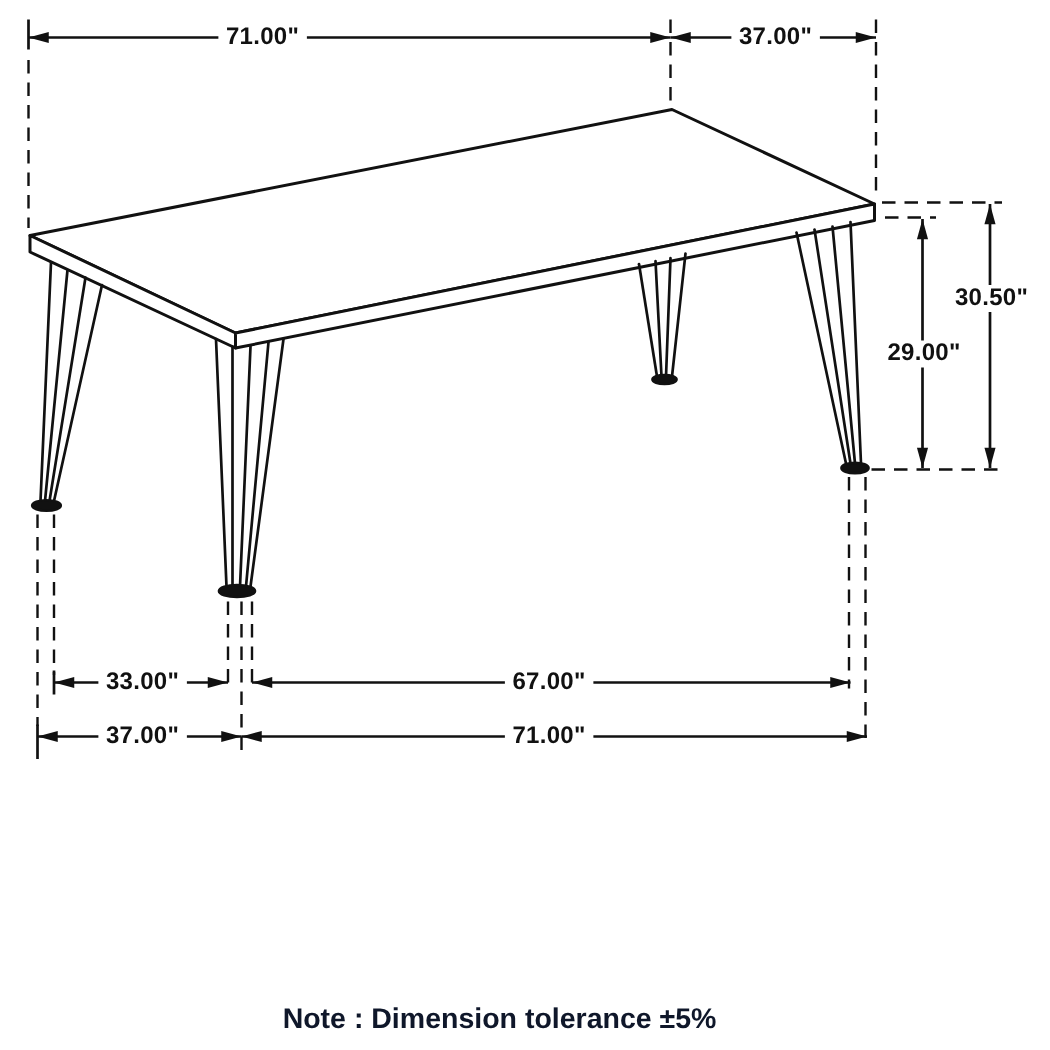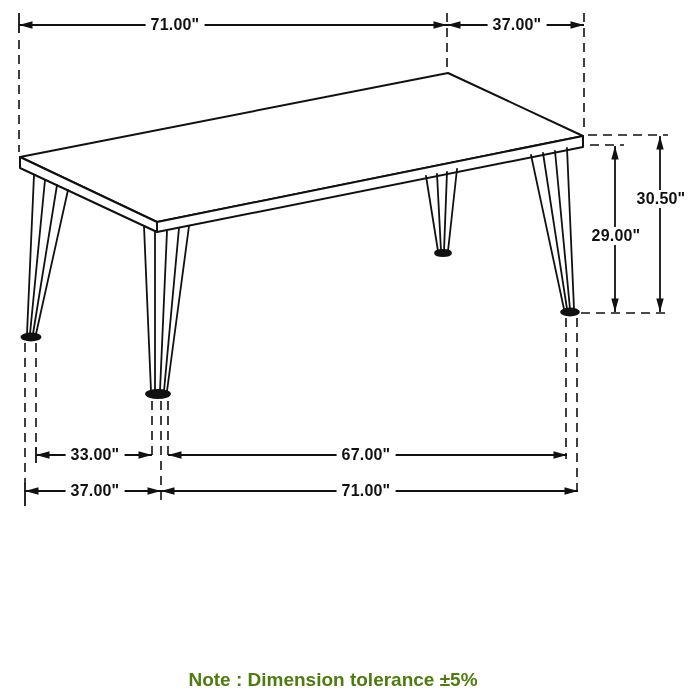--- a/index.html
+++ b/index.html
@@ -21,21 +21,21 @@
     color:#111111;
     letter-spacing:0.2px;
     white-space:nowrap;
   }
   .note{
     position:absolute;
     left:333px;top:680px;
     transform:translate(-50%,-50%);
     font-size:19px;
     font-weight:bold;
-    color:#4d7c0f;
+    color:#0f172a;
     white-space:nowrap;
   }
 </style>
 </head>
 <body>
 
 <div class="canvas">
 
   <svg width="700" height="700" viewBox="0 0 700 700">
     <defs>

